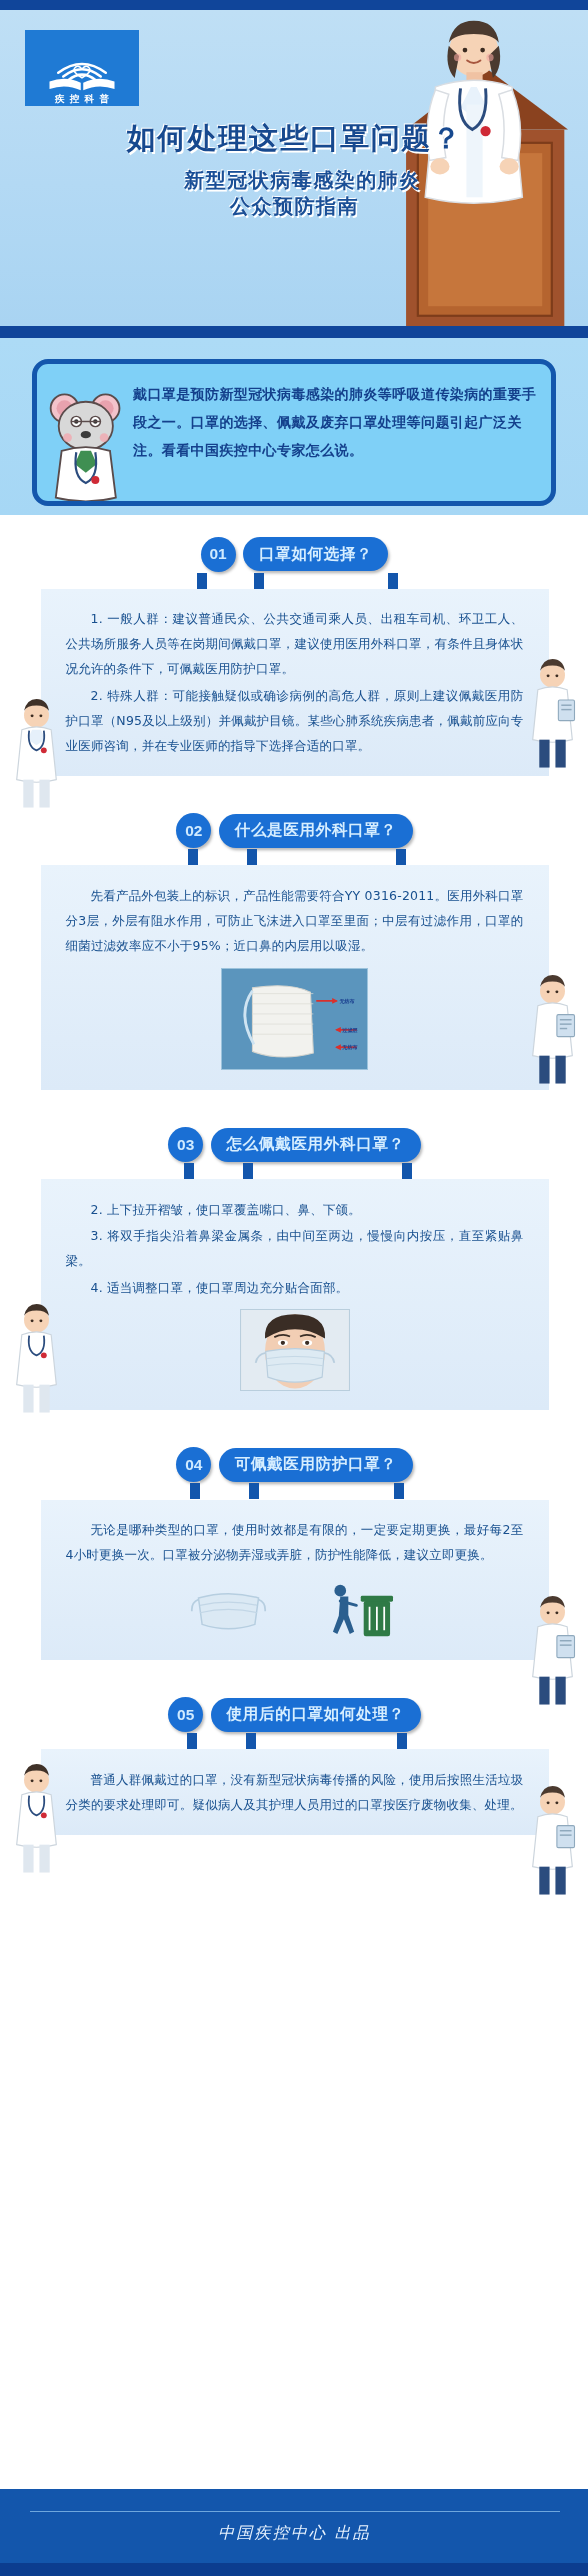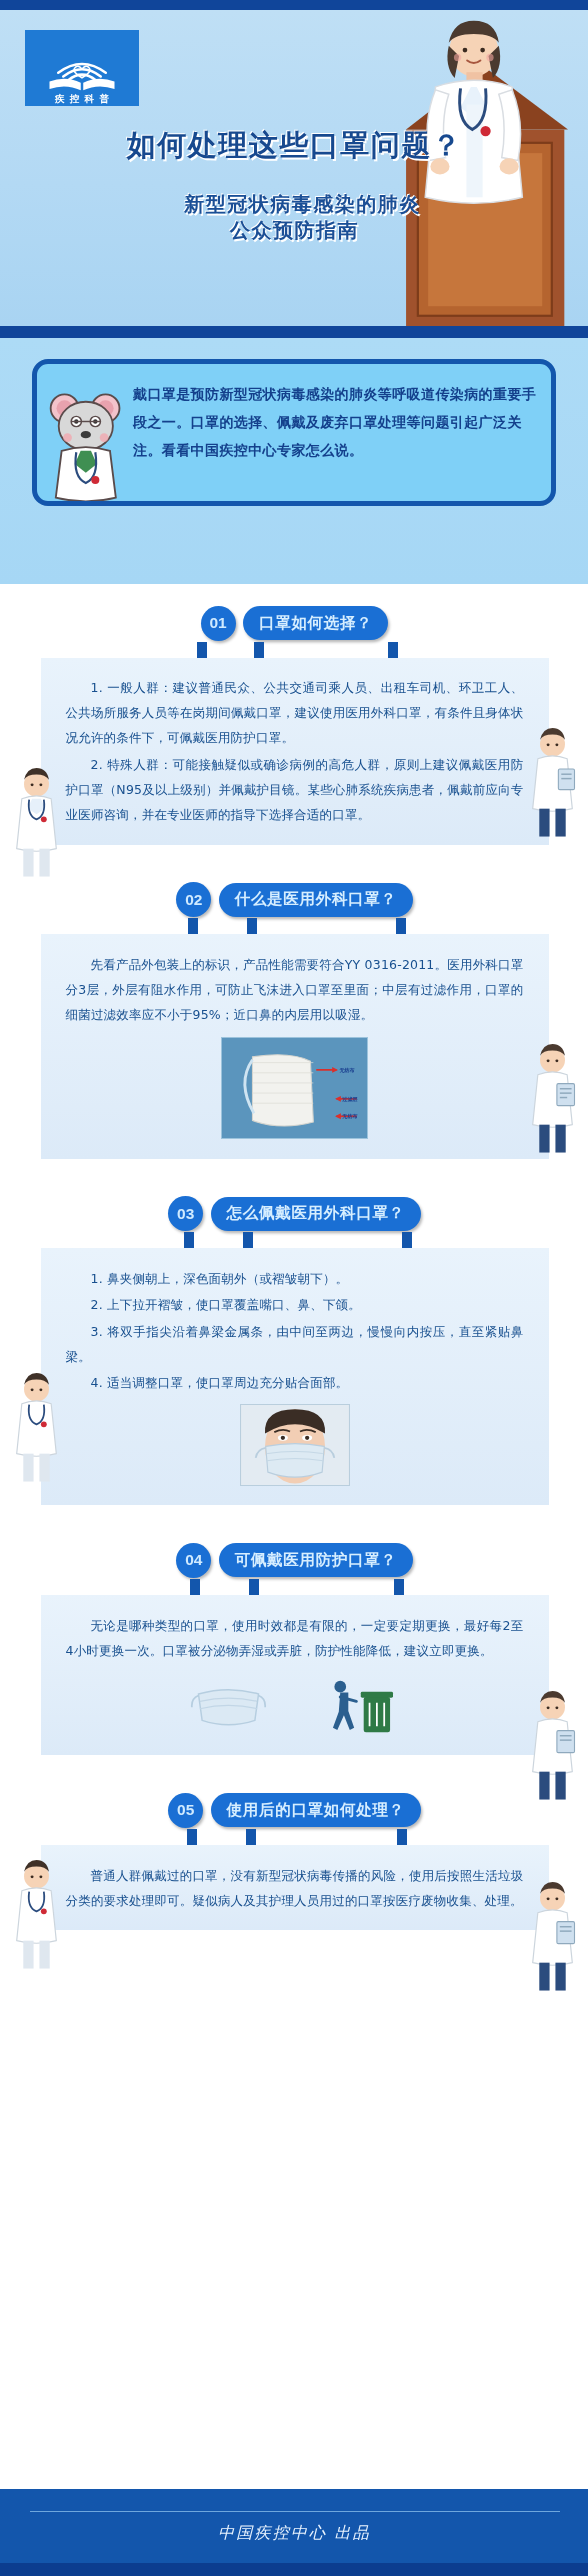--- a/index.html
+++ b/index.html
@@ -41,44 +41,44 @@
     font-weight: bold;
     font-size: 23px; color: #1b4f96; letter-spacing: 1.5px;
     text-shadow: 1.5px 1.5px 0 #ffffff, -0.7px -0.7px 0 #ffffff;
     line-height: 1.25;
   }
   .t-line2 {
     font-family: "DejaVu Serif", "Liberation Serif", serif;
     font-weight: bold;
     font-size: 29px; color: #17498f; letter-spacing: 1.5px;
     text-shadow: 1.8px 1.8px 0 #ffffff, -1.1px -1.1px 0 #ffffff;
-    margin-top: 20px; line-height: 1.25;
+    margin-top: 13px; line-height: 1.25;
     position: relative; z-index: 5;
   }
   .t-line3, .t-line4 {
     font-family: "DejaVu Serif", "Liberation Serif", serif;
     font-weight: bold;
     font-size: 20px; color: #1b4f96; letter-spacing: 1.5px;
     text-shadow: 1.5px 1.5px 0 #ffffff, -0.7px -0.7px 0 #ffffff;
     line-height: 1.3; position: relative; z-index: 5;
   }
-  .t-line3 { margin-top: 27px; padding-left: 16px; }
+  .t-line3 { margin-top: 10px; padding-left: 16px; }
 
   
   .hdr-art { position: absolute; right: 20.6px; top: 8.8px; width: 184px; height: 308px; }
 
   
   .band { height: 11.8px; background: #10459a; }
 
   
   .intro-sec {
     position: relative;
     background: linear-gradient(180deg, #addbf6 0%, #a6d7f5 100%);
     padding: 19px 0 19px 0;
-    height: 246px;
+    height: 177px;
   }
   .intro-card {
     position: absolute; left: 32px; top: 20.6px;
     width: 524px; height: 147px;
     background: #7fd0f7;
     border: 5.2px solid #1356ac;
     border-radius: 16px;
   }
   .intro-text {
     position: absolute; left: 96px; top: 16px; width: 406px;
@@ -360,21 +360,20 @@
       <div class="sec-num">03</div>
       <div class="sec-title">怎么佩戴医用外科口罩？</div>
     </div>
     <div class="legs">
       <div class="leg" style="left:184px"></div>
       <div class="leg" style="left:243px"></div>
       <div class="leg" style="left:402px"></div>
     </div>
     <div style="position:relative">
       <div class="card">
-        <p class="indent">1. 鼻夹侧朝上，深色面朝外（或褶皱朝下）。</p>
         <p class="indent">2. 上下拉开褶皱，使口罩覆盖嘴口、鼻、下颌。</p>
         <p class="indent">3. 将双手指尖沿着鼻梁金属条，由中间至两边，慢慢向内按压，直至紧贴鼻梁。</p>
         <p class="indent">4. 适当调整口罩，使口罩周边充分贴合面部。</p>
         <div class="face-photo">
           <svg viewBox="0 0 150 112" style="width:100%;height:100%">
             <rect width="150" height="112" fill="#e3ebf2"></rect>
             <ellipse cx="75" cy="58" rx="42" ry="52" fill="#f2ceb4"></ellipse>
             <path d="M33 40 q42 -26 84 0 q2 -34 -42 -34 q-44 0 -42 34 z" fill="#3a2d25"></path>
             <ellipse cx="58" cy="46" rx="7" ry="4" fill="#ffffff"></ellipse>
             <ellipse cx="92" cy="46" rx="7" ry="4" fill="#ffffff"></ellipse>

